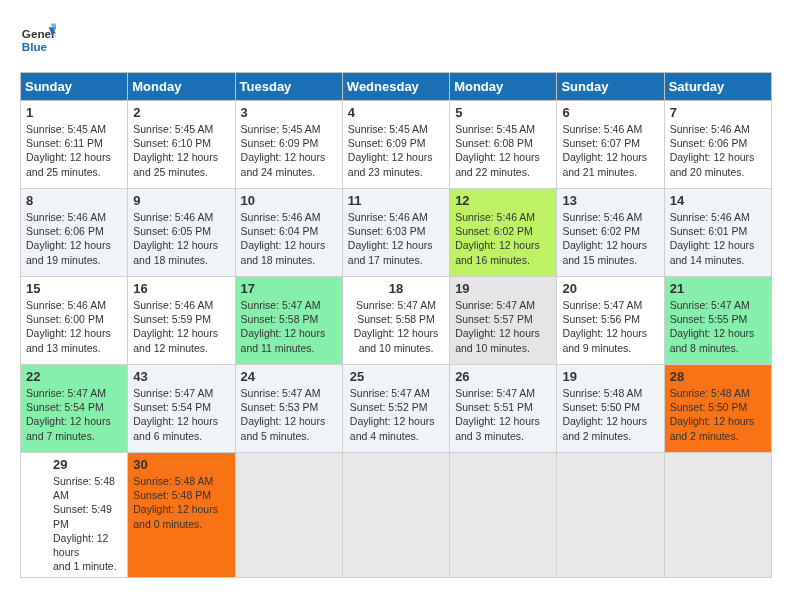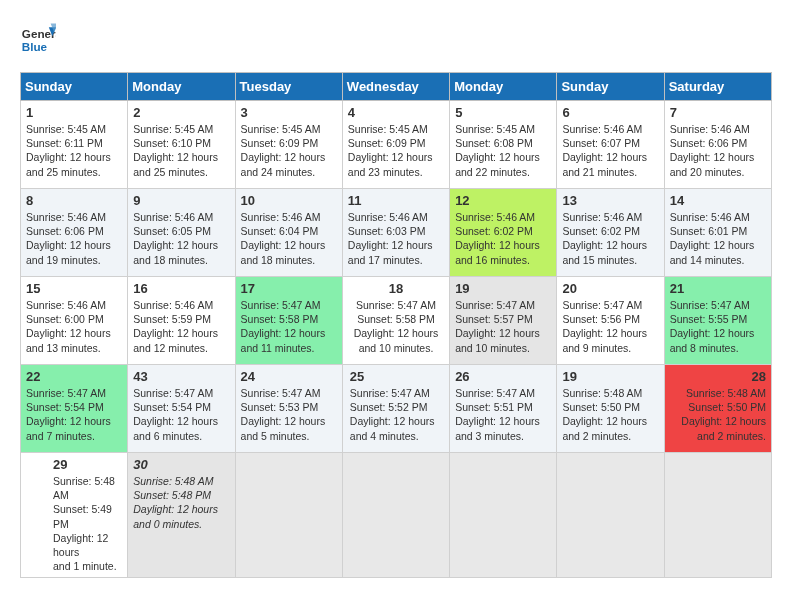--- a/index.html
+++ b/index.html
@@ -301,37 +301,37 @@
 Daylight: 12 hours
 and 3 minutes.</div>
         </td>
         <td style="background-color: rgb(240, 244, 248);">
           <span class="day-num">19</span>
           <div class="cell-text" style="white-space: pre-line;">Sunrise: 5:48 AM
 Sunset: 5:50 PM
 Daylight: 12 hours
 and 2 minutes.</div>
         </td>
-        <td style="background-color: #ef4444; text-align: right;">
+        <td style="background-color: #f97316;">
           <span class="day-num">28</span>
           <div class="cell-text" style="white-space: pre-line;">Sunrise: 5:48 AM
 Sunset: 5:50 PM
 Daylight: 12 hours
 and 2 minutes.</div>
         </td>
       </tr>
       <tr>
         <td style="background-color: rgb(255, 255, 255); padding-left: 32px;">
           <span class="day-num">29</span>
           <div class="cell-text" style="white-space: pre-line;">Sunrise: 5:48 AM
 Sunset: 5:49 PM
 Daylight: 12 hours
 and 1 minute.</div>
         </td>
-        <td style="background-color: #e5e5e5; font-style: italic;">
+        <td style="background-color: #f97316;">
           <span class="day-num">30</span>
           <div class="cell-text" style="white-space: pre-line;">Sunrise: 5:48 AM
 Sunset: 5:48 PM
 Daylight: 12 hours
 and 0 minutes.</div>
         </td>
         <td style="background-color: rgb(232, 232, 232);"></td>
         <td style="background-color: rgb(232, 232, 232);"></td>
         <td style="background-color: rgb(232, 232, 232);"></td>
         <td style="background-color: rgb(232, 232, 232);"></td>

